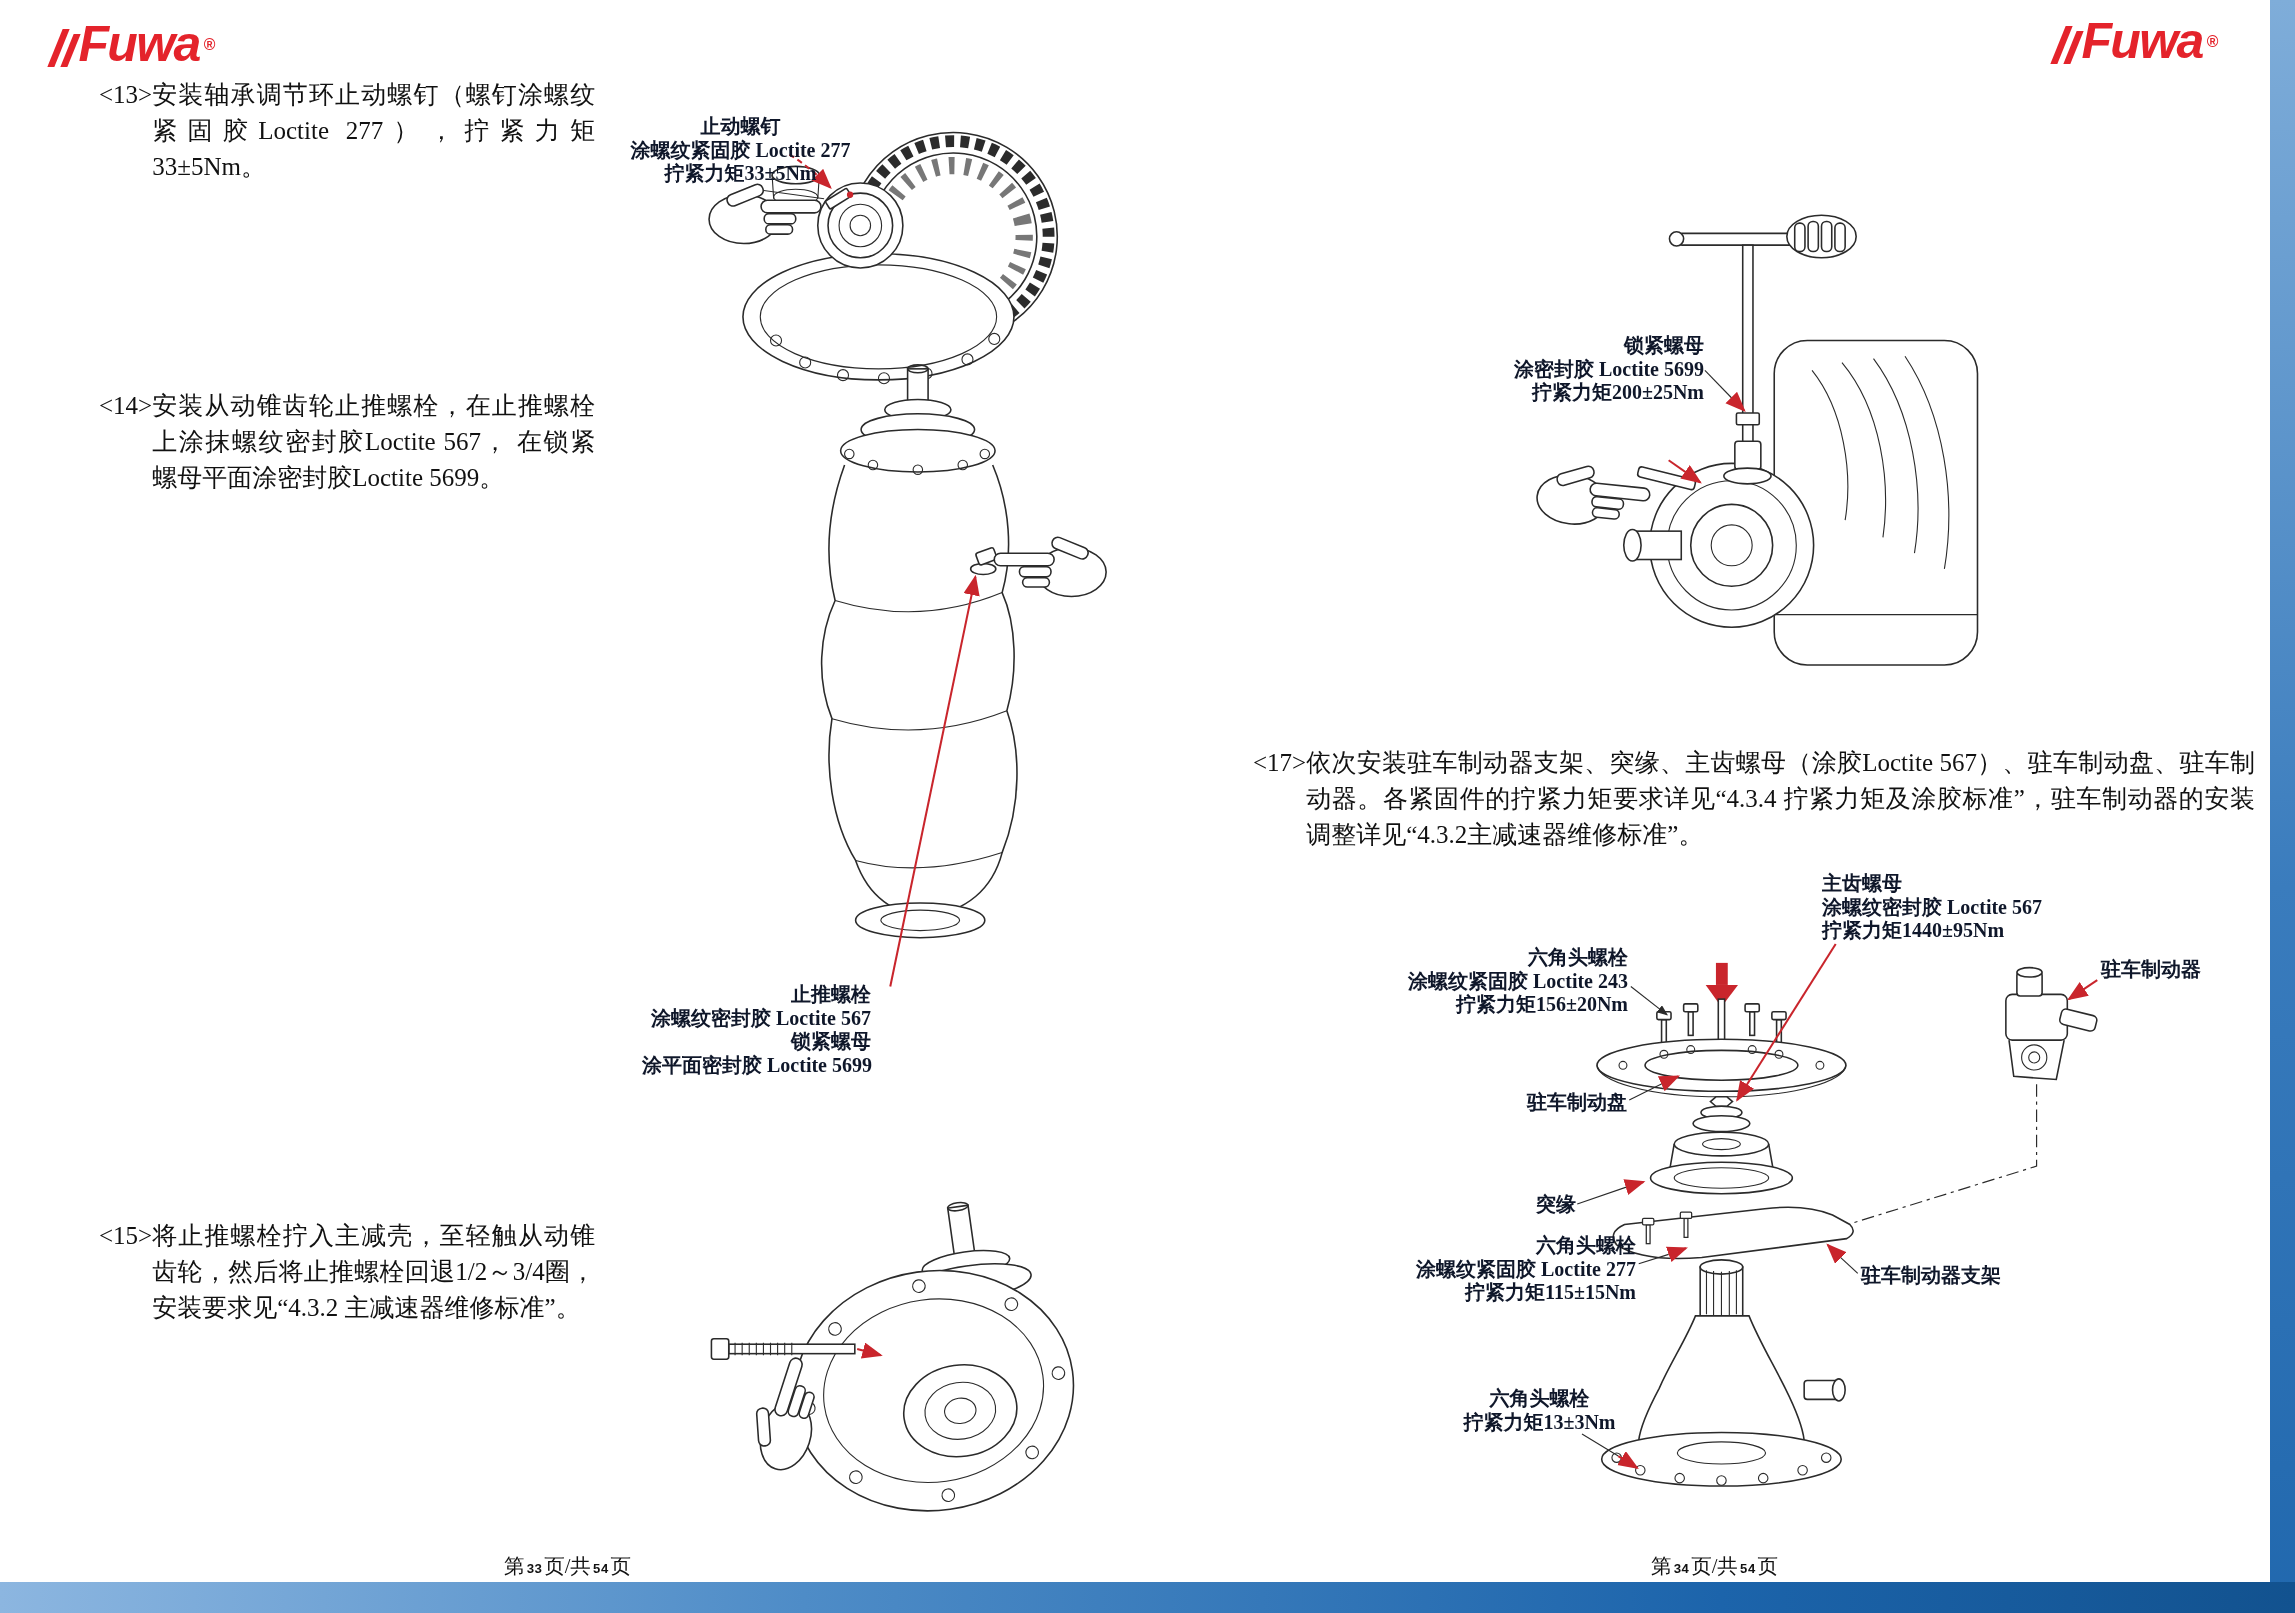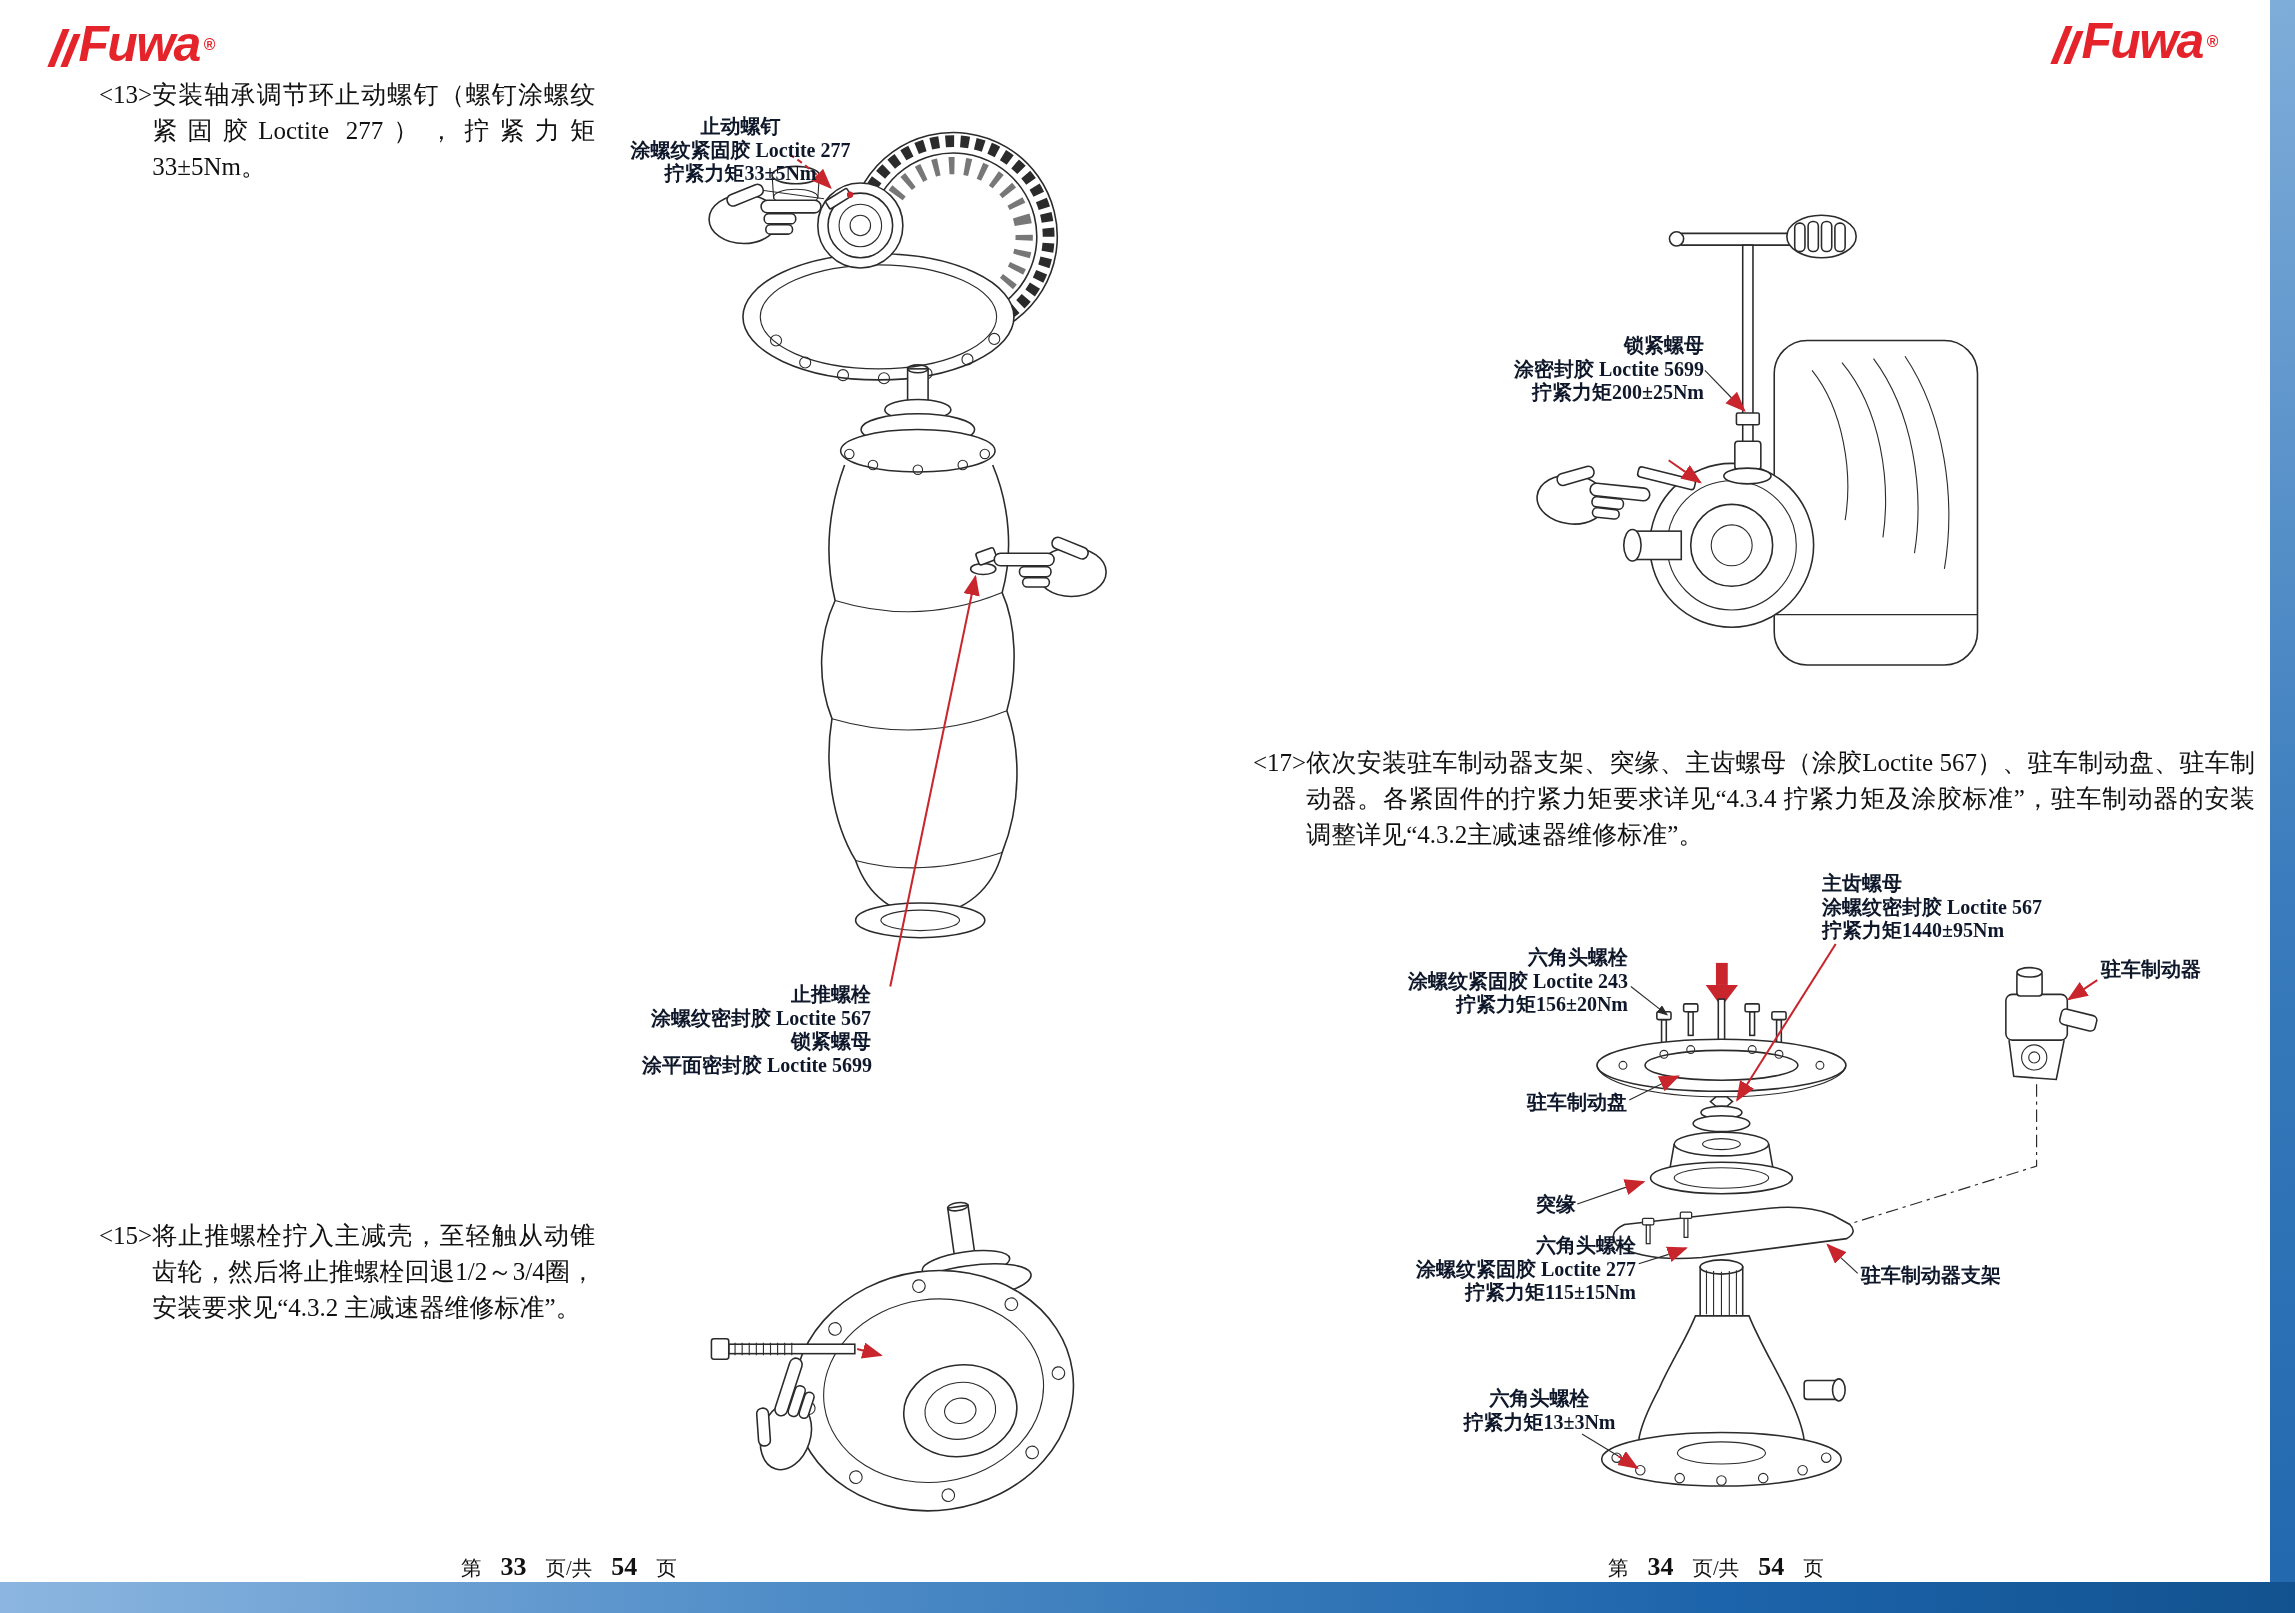--- a/index.html
+++ b/index.html
@@ -33,21 +33,21 @@
   
   .callout{font-family:Liberation Serif, serif;font-weight:700;font-size:20px;
     line-height:23.6px;color:#0f172a}
   .callout div{white-space:nowrap}
   .c-center{text-align:center}
   .c-right{text-align:right}
   .c-left{text-align:left}
 
   
   .footer{font-size:20.5px;color:#111;text-align:center;white-space:nowrap}
-  .footer b{font-family:Liberation Serif, serif;font-size:26px;margin:0 19px}
+  .footer b{font-family:Liberation Mono, monospace;font-size:13px;margin:0 2px}
 
   
   .art{position:absolute;left:0;top:0}
   .art .wh{fill:#fff;stroke:#2b2b2b;stroke-width:2}
   .art .ln{fill:none;stroke:#2b2b2b;stroke-width:2}
   .art .ln1{fill:none;stroke:#2b2b2b;stroke-width:1.4}
   .art .red{stroke:#c9252c;stroke-width:2.6;fill:none}
   .art .redd{stroke:#c9252c;stroke-width:2.6;fill:none;stroke-dasharray:7 5}
   .art .redf{fill:#c9252c;stroke:none}
 </style>
@@ -283,20 +283,24 @@
     <span class="num">&lt;13&gt;</span>
     <div class="txt">安装轴承调节环止动螺钉（螺钉涂螺纹紧固胶Loctite 277），拧紧力矩33±5Nm。</div>
   </div>
 
   <div class="callout c-center abs" style="left:626px;top:115px;width:229px">
     <div>止动螺钉</div>
     <div>涂螺纹紧固胶 Loctite 277</div>
     <div>拧紧力矩33±5Nm</div>
   </div>
 
+  <div class="step l abs" style="left:99px;top:388px;width:536px">
+    <span class="num">&lt;14&gt;</span>
+    <div class="txt">安装从动锥齿轮止推螺栓，在止推螺栓上涂抹螺纹密封胶Loctite 567， 在锁紧螺母平面涂密封胶Loctite 5699。</div>
+  </div>
 
   <div class="callout c-right abs" style="left:642px;top:983px;width:229px">
     <div>止推螺栓</div>
     <div>涂螺纹密封胶 Loctite 567</div>
     <div>锁紧螺母</div>
     <div>涂平面密封胶 Loctite 5699</div>
   </div>
 
   <div class="step l abs" style="left:99px;top:1218px;width:536px">
     <span class="num">&lt;15&gt;</span>

